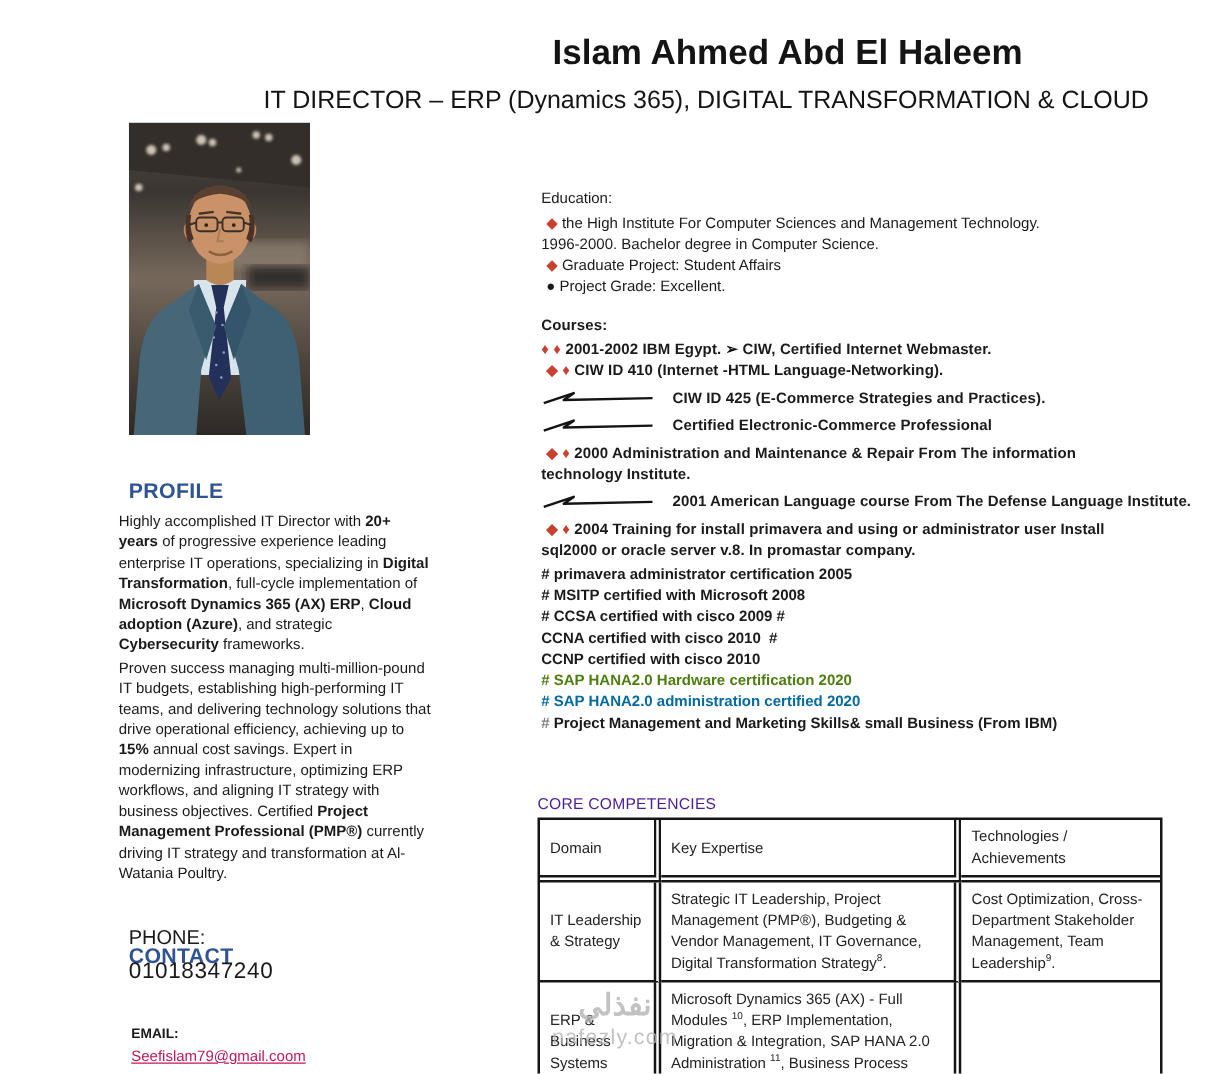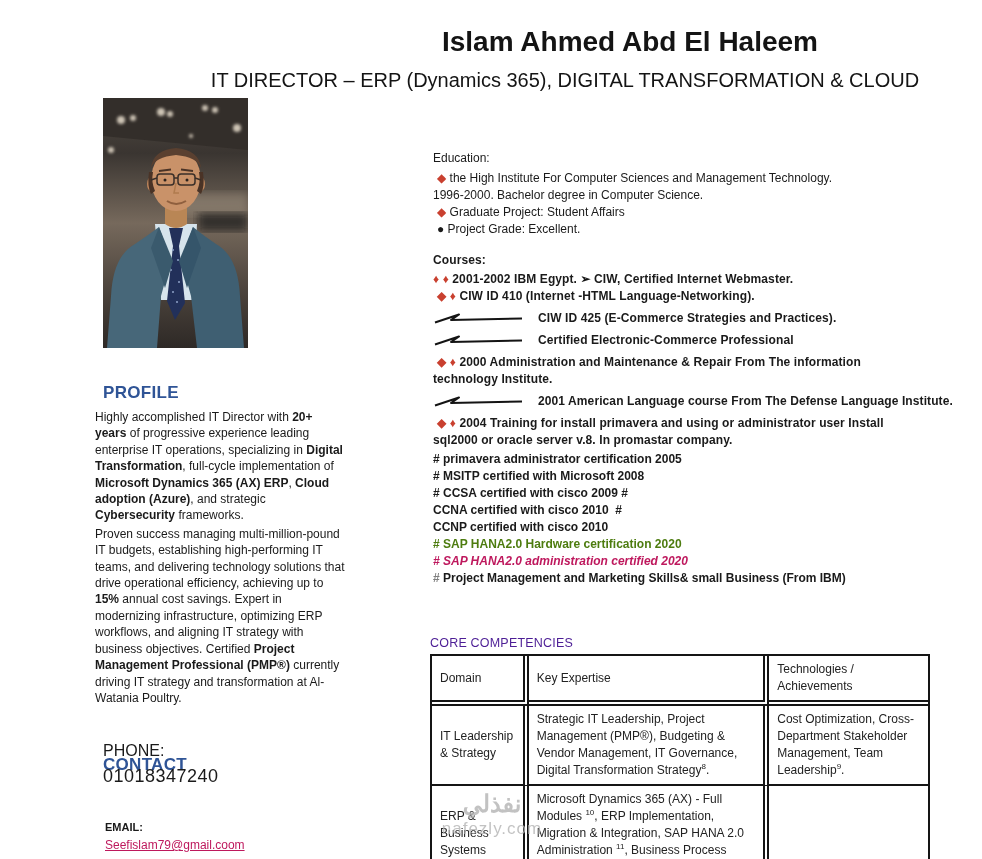--- a/index.html
+++ b/index.html
@@ -190,21 +190,21 @@
       <div class="line"><span>sql2000 or oracle server v.8. In promastar company.</span></div>
     </div>
 
     <div class="certs">
       <div class="line"><span># primavera administrator certification 2005</span></div>
       <div class="line"><span># MSITP certified with Microsoft 2008</span></div>
       <div class="line"><span># CCSA certified with cisco 2009 #</span></div>
       <div class="line"><span>CCNA certified with cisco 2010 &nbsp;#</span></div>
       <div class="line"><span>CCNP certified with cisco 2010</span></div>
       <div class="line"><span style="color: #4d7c0f;"># SAP HANA2.0 Hardware certification 2020</span></div>
-      <div class="line"><span style="color: #be185d; font-style: italic;"># SAP HANA2.0 administration certified 2020</span></div>
+      <div class="line"><span style="color: #0369a1;"># SAP HANA2.0 administration certified 2020</span></div>
       <div class="line"><span style="color: rgb(127, 127, 127);"># </span><span>Project Management and Marketing Skills&amp; small Business (From IBM)</span></div>
     </div>
 
     <div class="core-label">CORE COMPETENCIES</div>
 
     <table class="core">
       <colgroup>
           <col style="width:97px">
           <col style="width:243px">
           <col style="width:160px">

